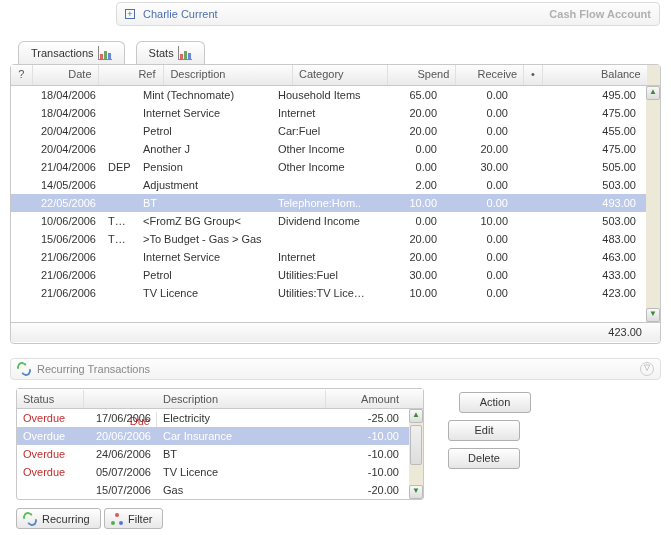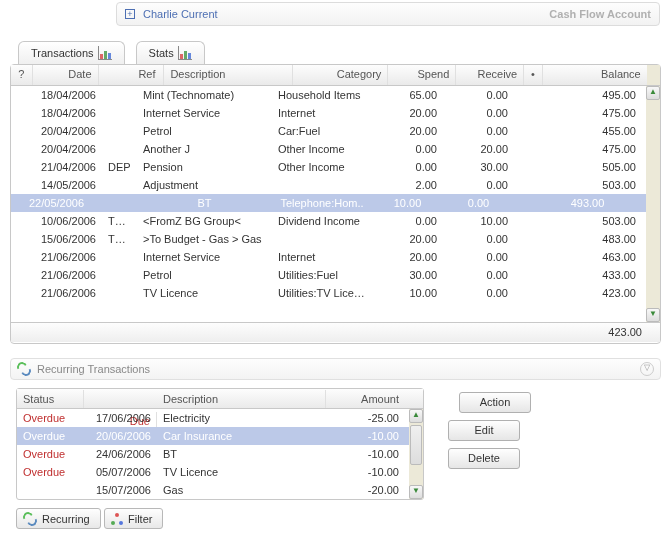--- a/index.html
+++ b/index.html
@@ -23,32 +23,32 @@
   
   
   .panel { position:absolute; left:10px; top:64px; right:10px; height:280px; border:1px solid #c8c8c8; border-radius:4px; background:#fff; }
   .grid-head { display:flex; height:21px; border-bottom:1px solid #c8c8c8; background:linear-gradient(#fdfdfd,#eaeaea); }
   .gh { border-right:1px solid #e0e0e0; padding:3px 6px; color:#555; text-align:right; overflow:hidden; white-space:nowrap; }
   .gh.left { text-align:left; }
   .gh.help { width:22px; text-align:center; }
   .gh.date { width:69px; }
   .gh.ref { width:35px; text-align:center;margin-left:32px; }
   .gh.desc { width:135px; text-align:left; }
-  .gh.cat { width:100px; text-align:right; }
+  .gh.cat { width:100px; text-align:left; }
   .gh.spend { width:71px; }
   .gh.recv { width:71px; }
   .gh.dot { width:19px; text-align:center; }
   .gh.bal { width:109px; border-right:none; }
   .gh.scroll { width:14px; padding:0; border-right:none; background:#ece9d8; }
   
   .grid-body { position:relative; height:236px; display:flex; }
   .rows { flex:1; }
   .row { display:flex; height:18px; align-items:center; }
   .row.sel { background:#bcc9e8; color:#fff; }
-  .row.sel .cell { color:#fff;text-align:center; }
+  .row.sel .cell { color:#fff; }
   .cell { padding:1px 6px; overflow:hidden; white-space:nowrap; text-overflow:ellipsis; }
   .cell.date { width:91px; text-align:right; }
   .row .cell.ref { width:35px; }
   .cell.desc { width:135px; }
   .cell.cat { width:100px; }
   .cell.spend { width:71px; text-align:right; }
   .cell.recv { width:71px; text-align:right; }
   .cell.dot { width:19px; }
   .cell.bal { width:109px; text-align:right; }
   .vscroll { width:14px; background:#ece9d8; position:relative; }

